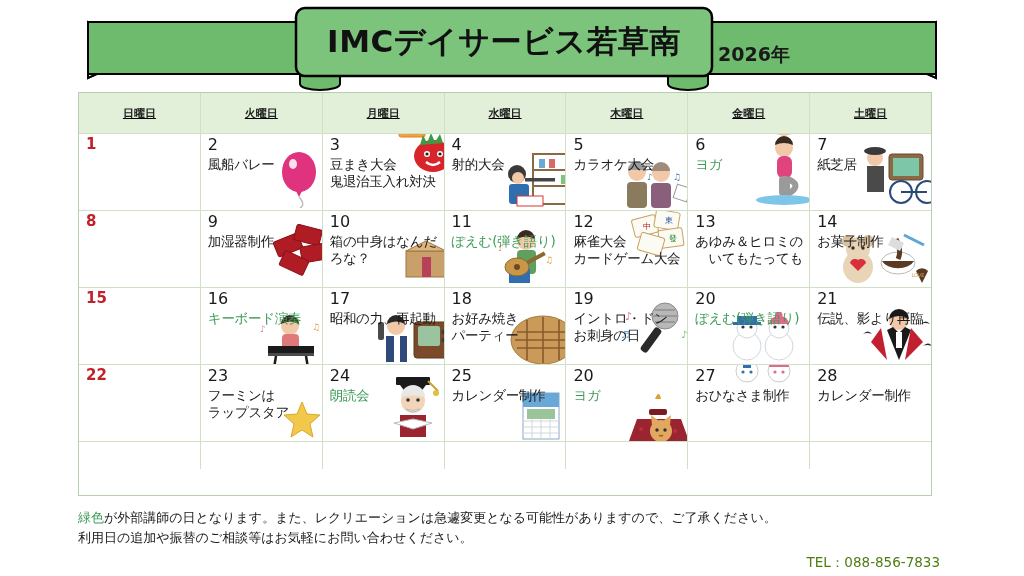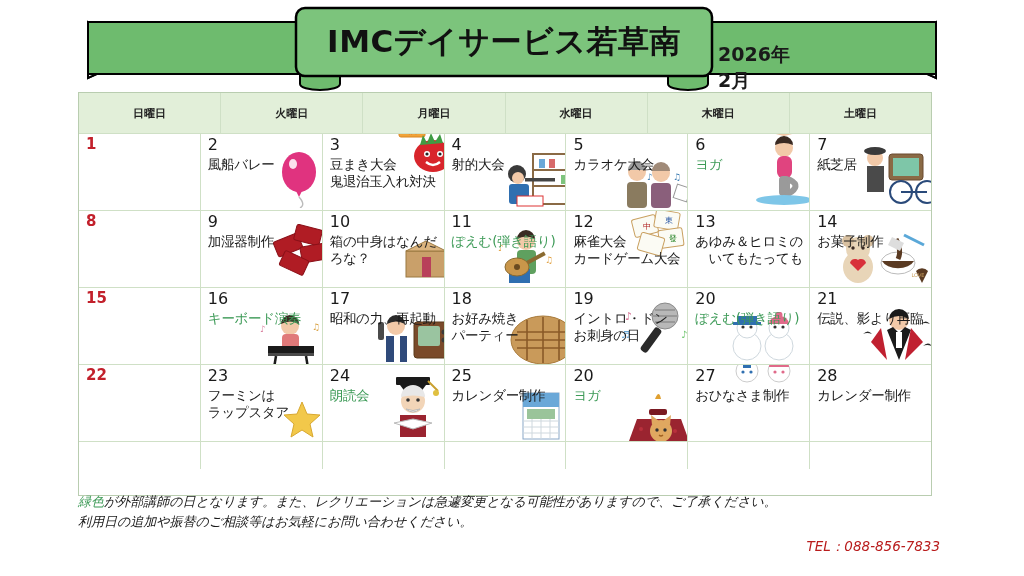--- a/index.html
+++ b/index.html
@@ -26,21 +26,21 @@
   }
 
   
   .cal {
     position: absolute; left: 78px; top: 92px;
     width: 854px; height: 404px;
     border: 1px solid #b9cdb0;
     display: flex; flex-direction: column;
   }
   .row { display: flex; width: 100%; }
-  .head-row { height: 40px; background: #e2efd9; }
+  .head-row { height: 40px; background: #e2efd9; text-decoration: underline; }
   .head-cell {
     flex: 1 1 0; min-width: 0;
     display: flex; align-items: center; justify-content: center;
     font-size: 11px; font-weight: 700; color: #222;
     border-right: 1px solid #cfe0c6;
   }
   .head-cell:last-child { border-right: none; }
 
   .week-row { height: 77px; border-top: 1px solid #cfe0c6; }
   .tail-row { height: 28px; border-top: 1px solid #cfe0c6; }
@@ -57,24 +57,24 @@
     font-size: 13.5px; line-height: 1.28; color: #1a1a1a;
     white-space: nowrap; letter-spacing: -0.3px;
   }
   .ev.green { color: #3e9b58; }
   .ev.indent { padding-left: 12px; text-align: center; }
 
   
   .art { position: absolute; z-index: 1; pointer-events: none; line-height: 1; }
 
   
-  .footer { position: absolute; left: 78px; top: 492px; width: 880px; font-style: italic; }
+  .footer { position: absolute; left: 78px; top: 508px; width: 880px; }
   .foot-line { font-size: 13px; line-height: 1.55; color: #1a1a1a; white-space: nowrap; }
   .foot-green { color: #3e9b58; }
-  .tel { margin-top: 6px; text-align: right; padding-right: 18px; font-size: 13.5px; color:#b91c1c; }
+  .tel { margin-top: 6px; text-align: right; padding-right: 18px; font-size: 13.5px; color:#4d7c0f; }
 </style>
 </head>
 <body>
 
 <div id="page">
 
   <div class="banner">
     <svg class="ribbon-svg" width="1024" height="92">
 
       <polygon points="88,22 88,78 150,50 300,50 300,22" fill="#6ebb6e" stroke="#000" stroke-width="2"></polygon>
@@ -86,31 +86,31 @@
       <rect x="88" y="22" width="848" height="52" fill="#6ebb6e" stroke="#000" stroke-width="2"></rect>
 
       <path d="M300 70 L300 84 A20 6 0 0 0 340 84 L340 70 Z" fill="#6ebb6e" stroke="#000" stroke-width="2"></path>
       <path d="M668 70 L668 84 A20 6 0 0 0 708 84 L708 70 Z" fill="#6ebb6e" stroke="#000" stroke-width="2"></path>
 
       <rect x="296" y="8" width="416" height="68" rx="9" ry="9" fill="#7cc47c" stroke="#000" stroke-width="2.5"></rect>
     </svg>
     <div class="plate-title">IMCデイサービス若草南</div>
     <div class="date-block">
       <div>2026年</div>
-      <div>2月</div>
     </div>
   </div>
 
   <div class="cal">
     <div class="row head-row" id="head-row">
         <div class="head-cell">日曜日</div>
         <div class="head-cell">火曜日</div>
         <div class="head-cell">月曜日</div>
         <div class="head-cell">水曜日</div>
         <div class="head-cell">木曜日</div>
+        <div class="head-cell">金曜日</div>
         <div class="head-cell">土曜日</div>
       </div>
     <div id="weeks-container">
         <div class="row week-row">
           <div class="cell">
             <div class="daynum sun">1</div>
             <div class="events"></div>
           </div>
           <div class="cell">
             <div class="art" style="left: 62%; top: 16px;"><svg width="46" height="58" viewBox="0 0 46 58">

